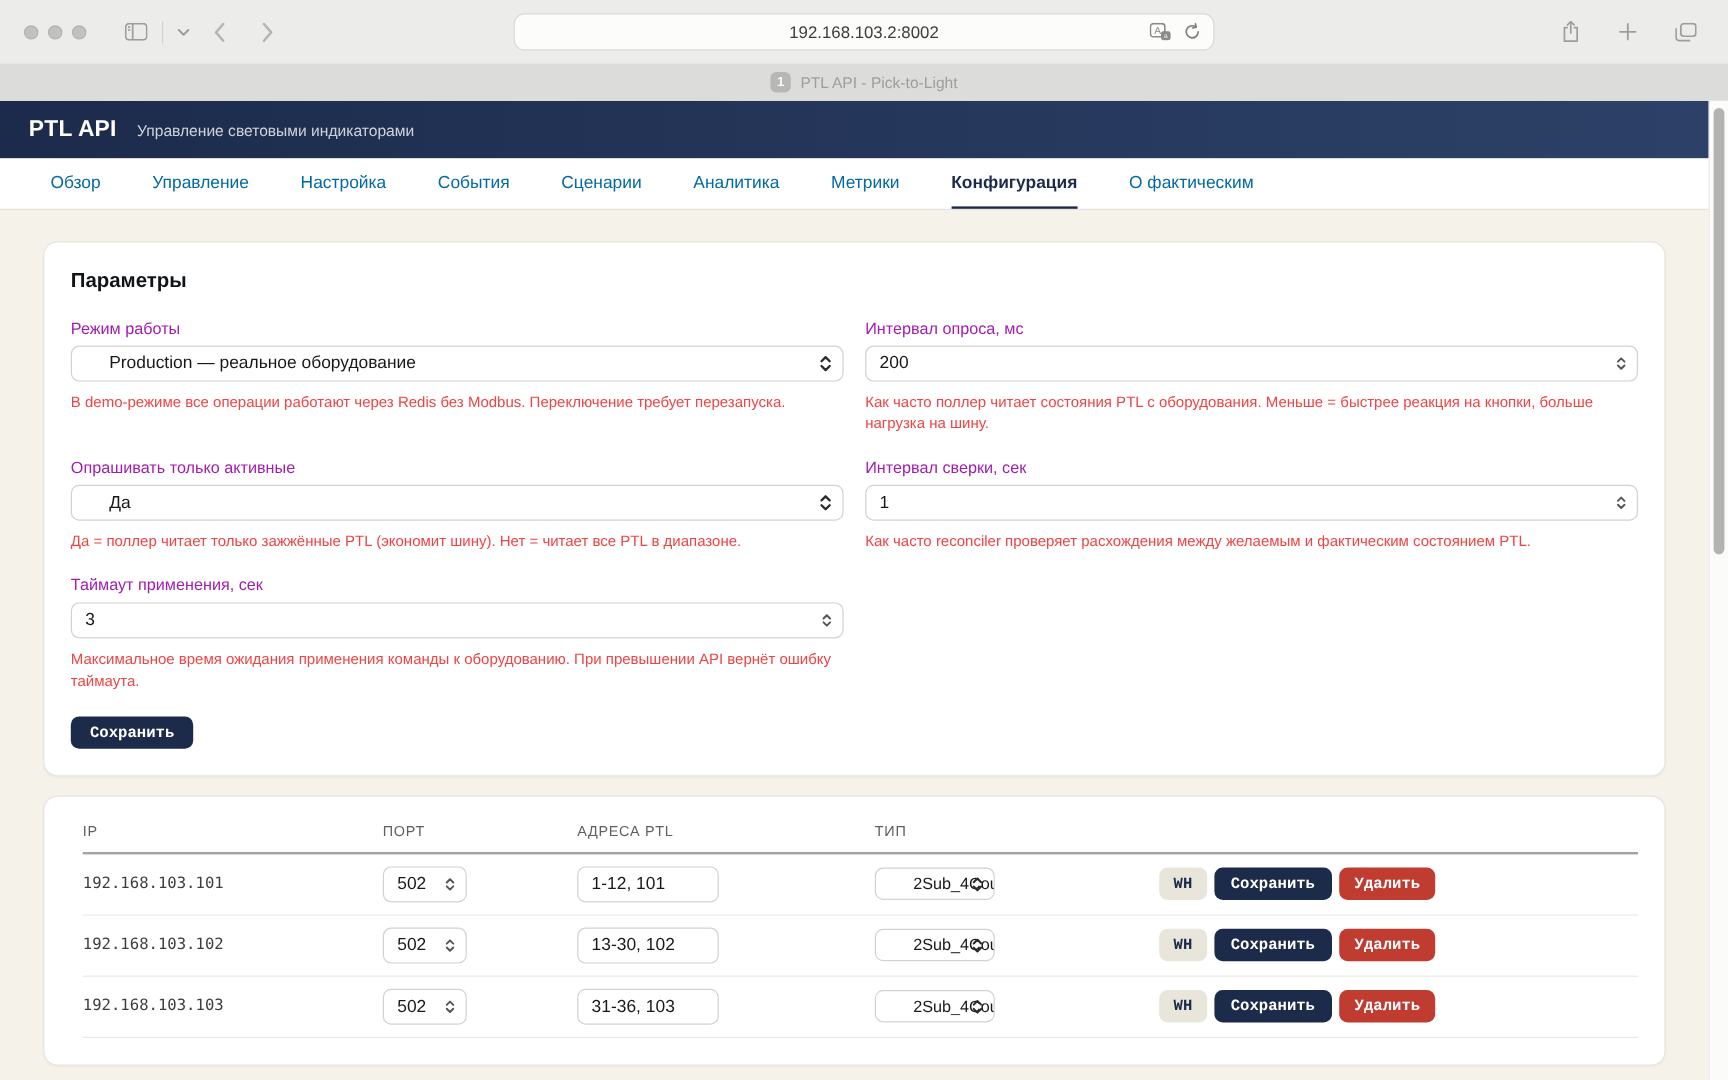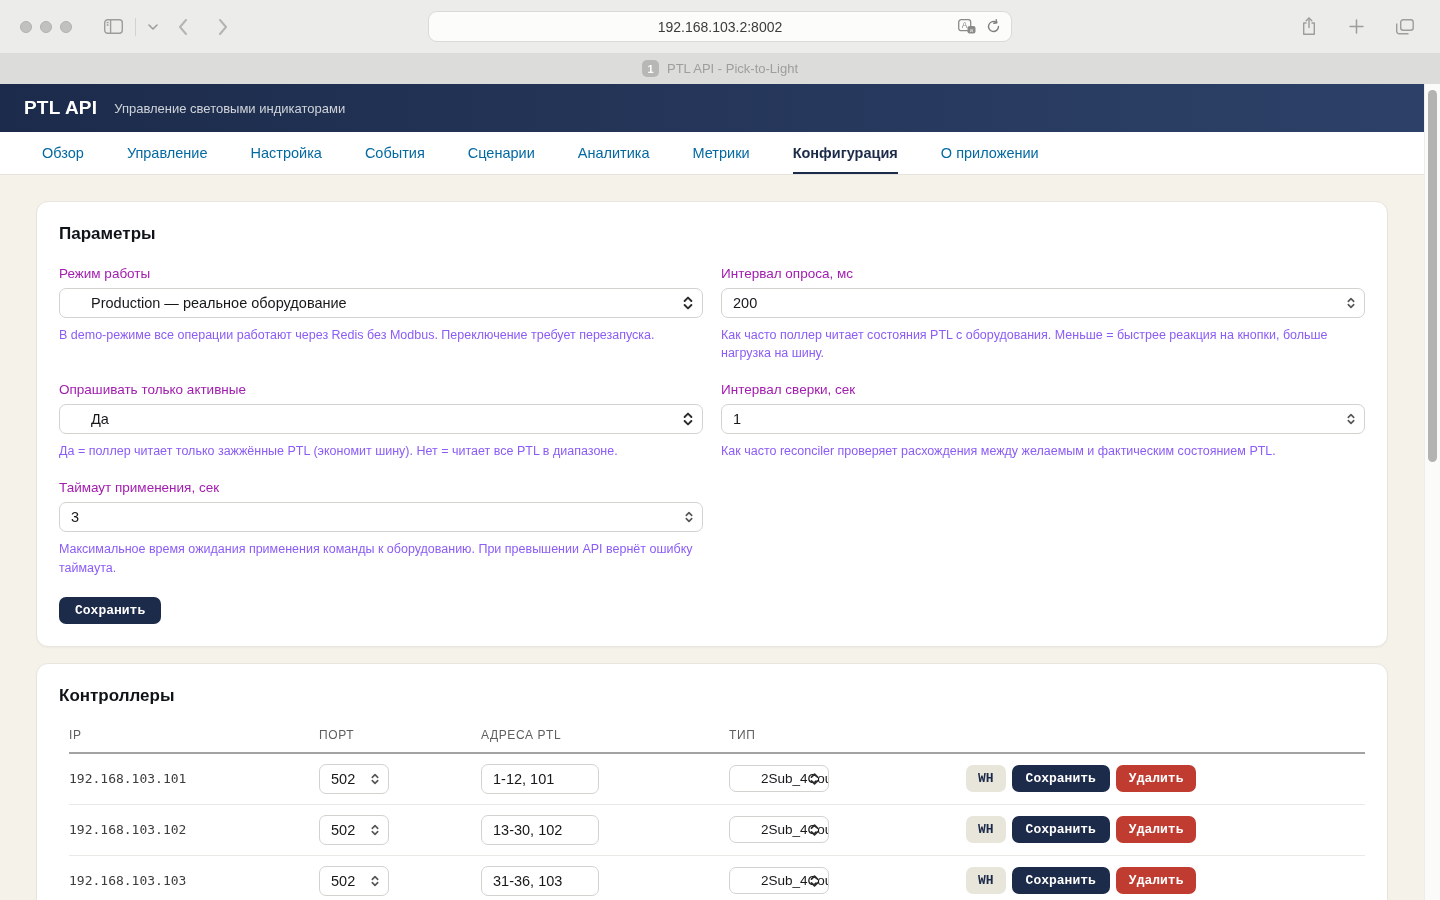--- a/index.html
+++ b/index.html
@@ -47,21 +47,21 @@
 
   .form-grid { display:grid; grid-template-columns:1fr 1fr; column-gap:18px; row-gap:20px; }
   .field label { display:block; font-size:13.5px; color:#a21caf; margin-bottom:7px; }
   .control { position:relative; height:30px; border:1px solid #d2d2cf; border-radius:7px; background:#fff;
              display:flex; align-items:center; }
   .control input { border:none; outline:none; background:transparent; width:100%; height:100%;
                    font-family:inherit; font-size:14.5px; color:#17181a; padding:0 26px 0 11px; }
   .select-box { cursor:default;padding-left:20px; }
   .select-box .sel-text { font-size:14.5px; color:#17181a; padding-left:11px; flex:1; white-space:nowrap; overflow:hidden; }
   .ctl-caret { position:absolute; right:9px; top:50%; transform:translateY(-50%); display:flex; }
-  .help { font-size:12.5px; color:#8b5cf6; line-height:1.45; margin-top:8px; }
+  .help { font-size:12.5px; color:#ef4444; line-height:1.45; margin-top:8px; }
 
   .btn { border:none; border-radius:7px; font-family:Liberation Mono, monospace; font-weight:bold; font-size:13px; cursor:pointer;
          display:inline-flex; align-items:center; justify-content:center; }
   .btn-navy { background:#1d2b4a; color:#ffffff; }
   .btn-red  { background:#c13c30; color:#ffffff; }
   .btn-tag  { background:#e8e5da; color:#1d2b4a; }
   .save-main { height:27px; padding:0 16px; margin-top:20px; }
 
   
   .tbl { padding-left:10px; }
@@ -182,21 +182,21 @@
 
     <nav class="tabs-nav">
       <span class="tab">Обзор</span>
       <span class="tab">Управление</span>
       <span class="tab">Настройка</span>
       <span class="tab">События</span>
       <span class="tab">Сценарии</span>
       <span class="tab">Аналитика</span>
       <span class="tab">Метрики</span>
       <span class="tab active">Конфигурация</span>
-      <span class="tab">О приложении</span>
+      <span class="tab">О фактическим</span>
     </nav>
 
     <div class="main">
 
       <section class="card">
         <h2>Параметры</h2>
         <div class="form-grid">
 
           <div class="field">
             <label>Режим работы</label>
@@ -267,21 +267,20 @@
             </div>
             <div class="help">Максимальное время ожидания применения команды к оборудованию. При превышении API вернёт ошибку таймаута.</div>
             <button class="btn btn-navy save-main">Сохранить</button>
           </div>
 
           <div></div>
         </div>
       </section>
 
       <section class="card">
-        <h2>Контроллеры</h2>
         <div class="tbl">
           <div class="tbl-head">
             <span>IP</span>
             <span>ПОРТ</span>
             <span>АДРЕСА PTL</span>
             <span>ТИП</span>
             <span></span>
           </div>
 
           <div class="tbl-row">

